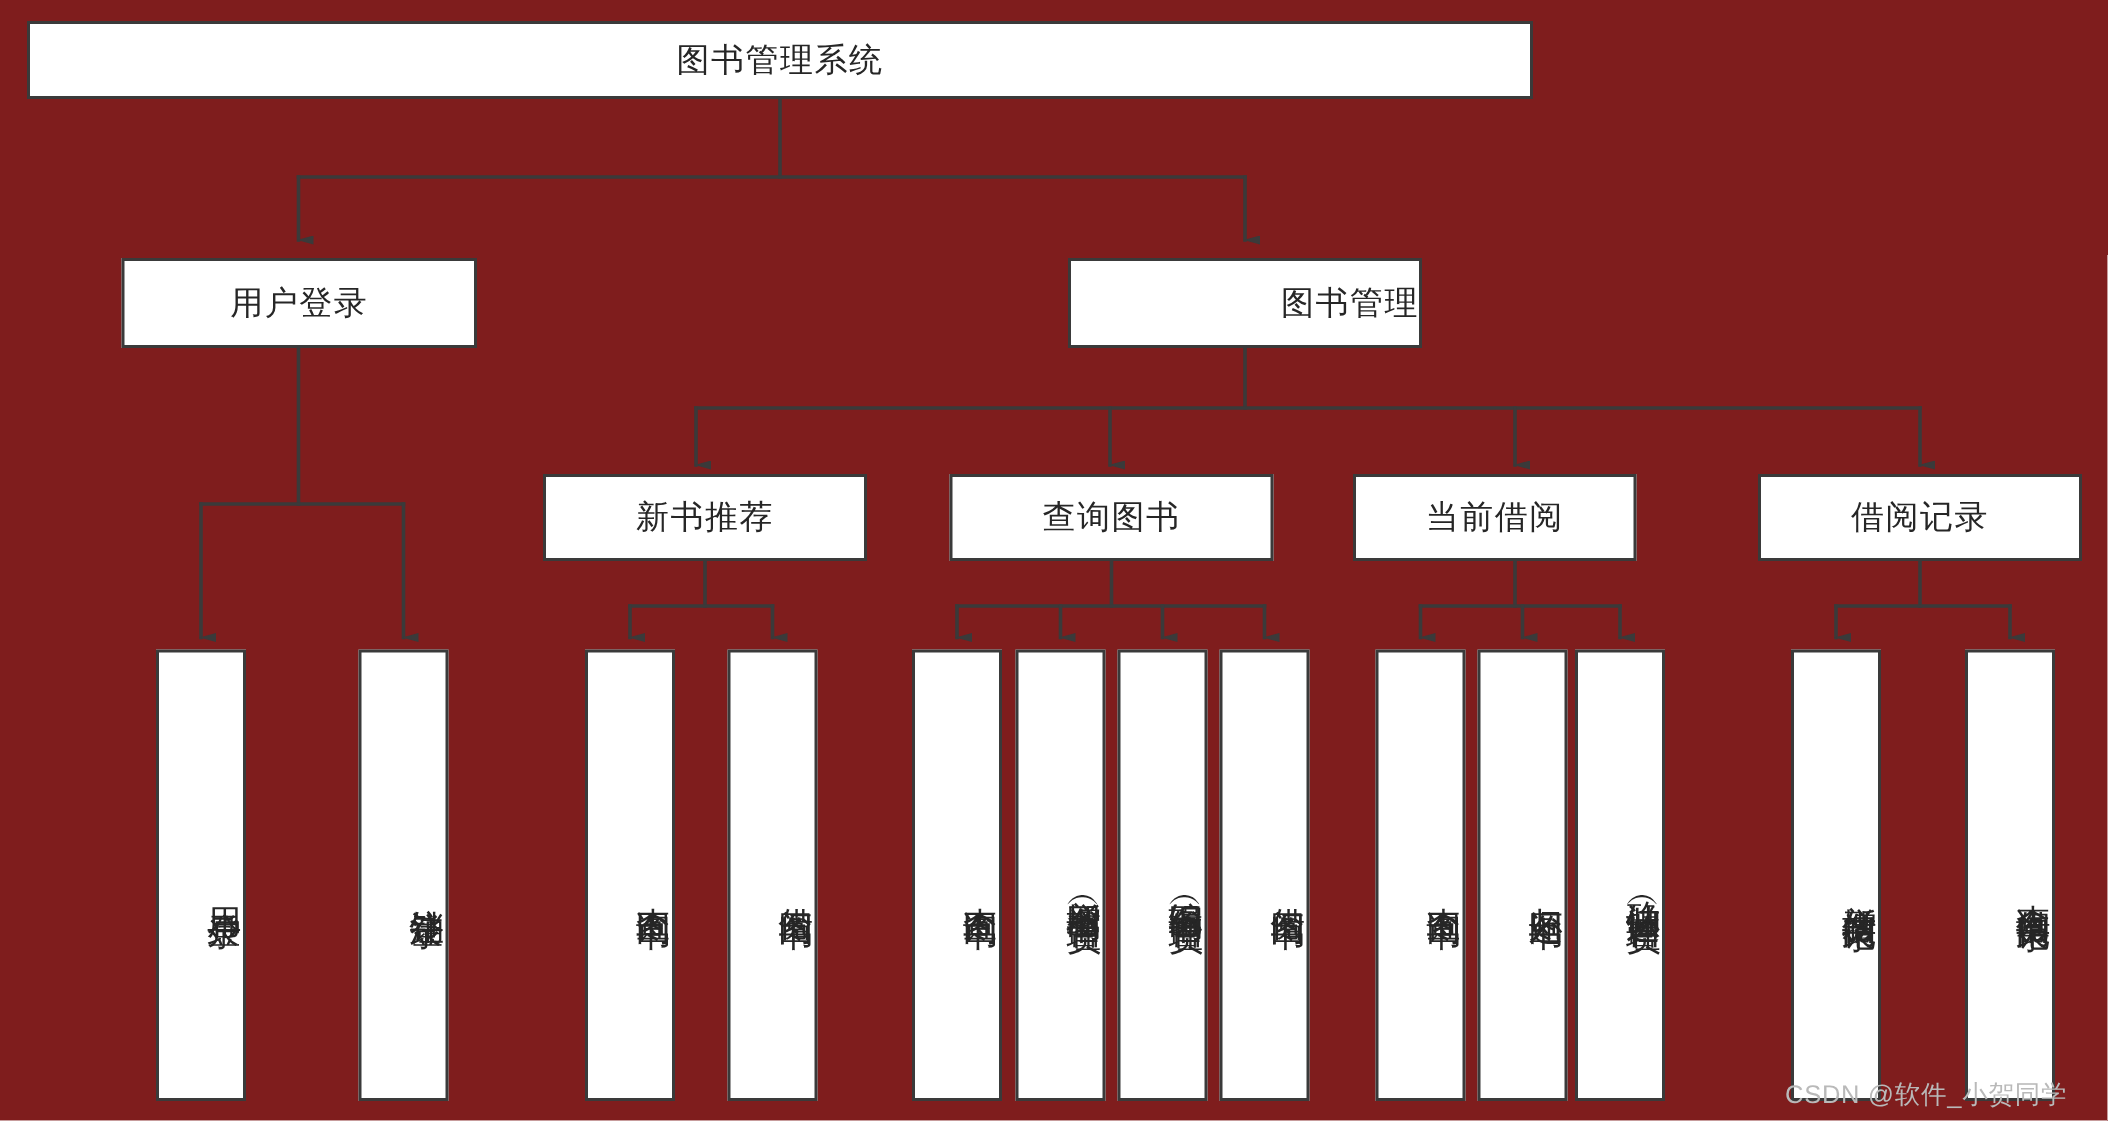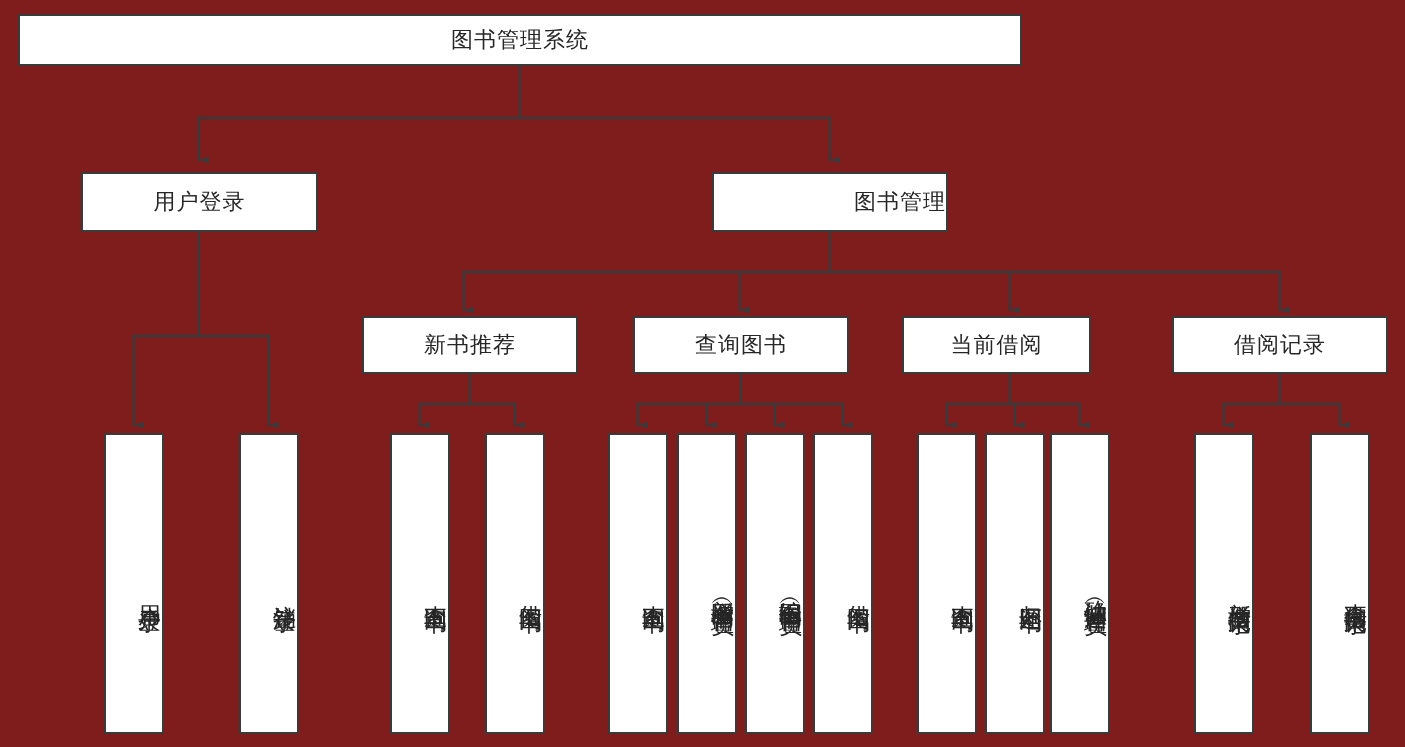--- a/index.html
+++ b/index.html
@@ -192,14 +192,15 @@
   </div>
 
   <div class="node vert" style="left:1194px; top:433px; width:60px; height:301px;">
     <span class="vlabel">新增借阅记录</span>
   </div>
 
   <div class="node vert" style="left:1310px; top:433px; width:60px; height:301px;">
     <span class="vlabel">查询借阅记录</span>
   </div>
 
+  <div class="watermark" style="left:1190px; top:718px;">CSDN @软件_小贺同学</div>
 
 </div>
 
 </body></html>

